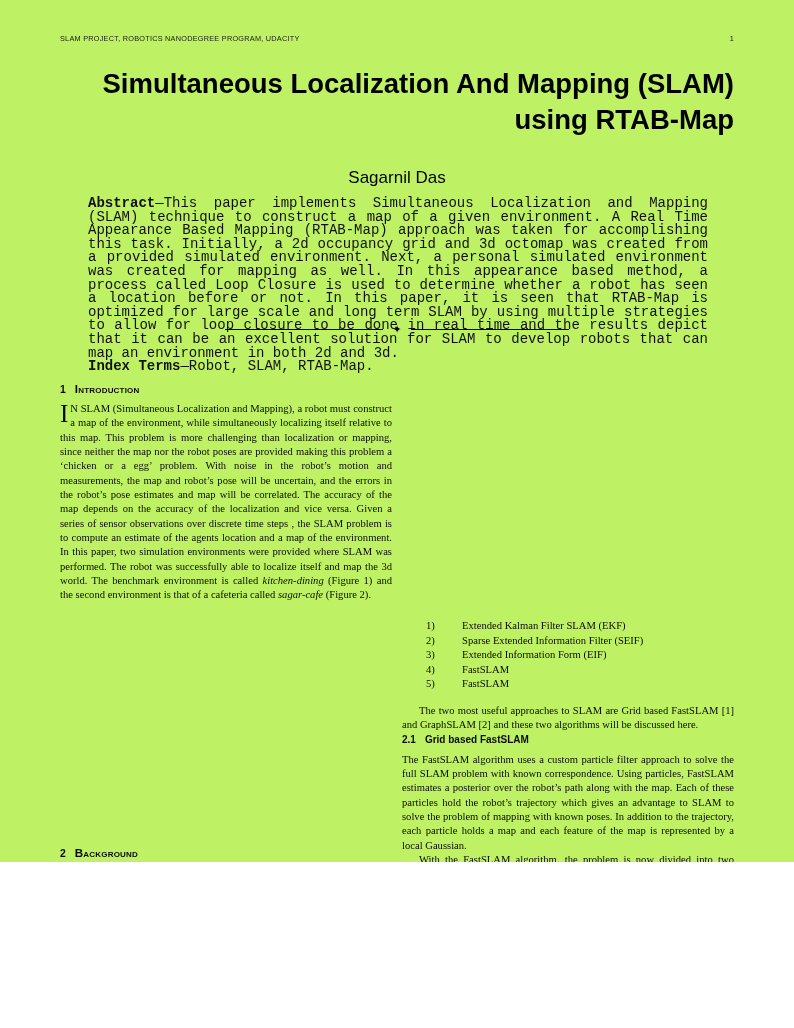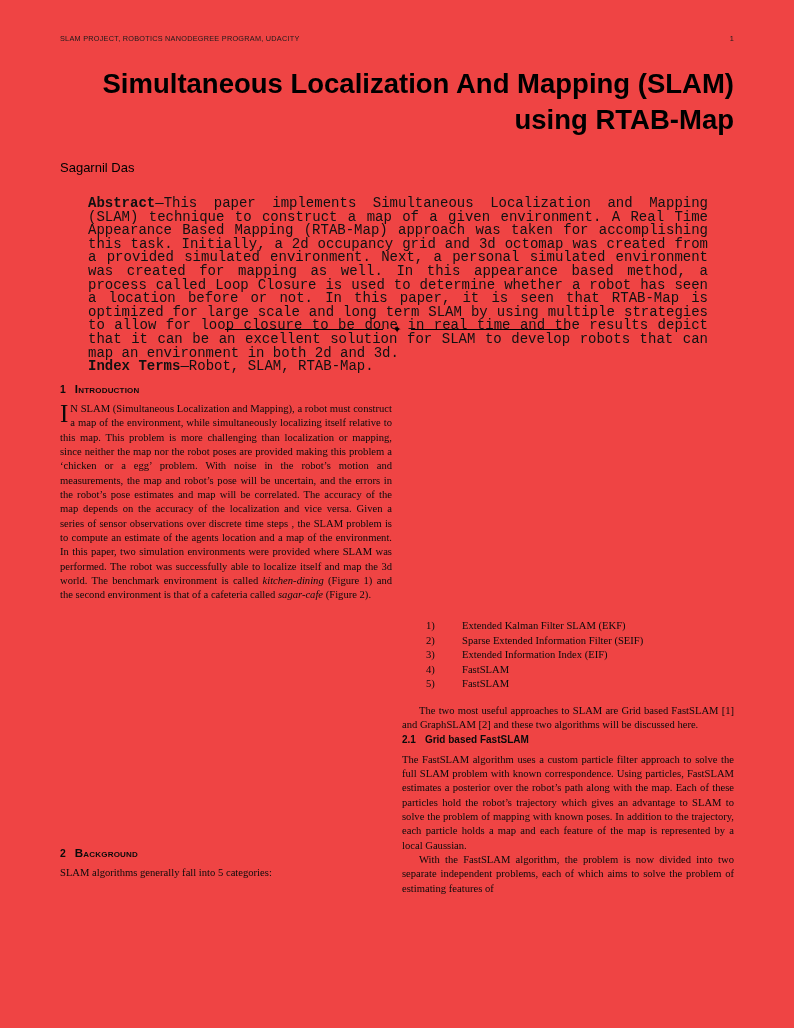--- a/index.html
+++ b/index.html
@@ -7,22 +7,22 @@
     padding: 0;
     background: #ffffff;
   }
   body {
     font-family: "Liberation Serif", serif;
     color: #000000;
   }
   .page {
     position: relative;
     width: 794px;
-    height: 1028px;
-    background: #ef4444;
+    height: 862px;
+    background: #bef264;
     overflow: hidden;
     box-sizing: border-box;
   }
 
   
   .runhead {
     position: absolute;
     top: 34px;
     left: 60px;
     right: 60px;
@@ -45,25 +45,26 @@
     width: 674px;
     font-family: "Liberation Sans", sans-serif;
     font-size: 27.5px;
     line-height: 36px;
     font-weight: 700;
     text-align: right;
     color: #000;
   }
   .author {
     position: absolute;
-    top: 160px;
+    top: 168px;
     left: 60px;
     width: 674px;
-    font-family: "Liberation Sans", sans-serif;
-    font-size: 13px;
+    text-align: center;
+    font-family: "Liberation Sans", sans-serif;
+    font-size: 17px;
     color: #000;
   }
 
   
   .abstract-block {
     position: absolute;
     top: 197px;
     left: 88px;
     width: 620px;
     font-family: Liberation Mono, monospace;
@@ -224,21 +225,21 @@
       <li>
         <span class="num">1)</span>
         <span>Extended Kalman Filter SLAM (EKF)</span>
       </li>
       <li>
         <span class="num">2)</span>
         <span>Sparse Extended Information Filter (SEIF)</span>
       </li>
       <li>
         <span class="num">3)</span>
-        <span>Extended Information Index (EIF)</span>
+        <span>Extended Information Form (EIF)</span>
       </li>
       <li>
         <span class="num">4)</span>
         <span>FastSLAM</span>
       </li>
       <li>
         <span class="num">5)</span>
         <span>FastSLAM</span>
       </li>
     </ol>

